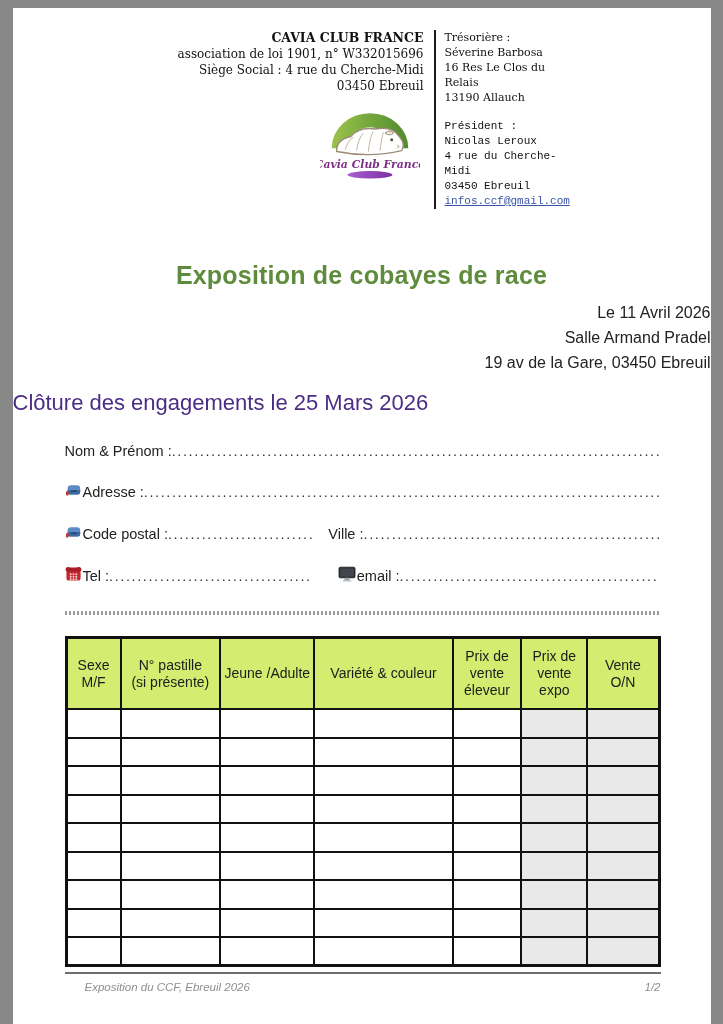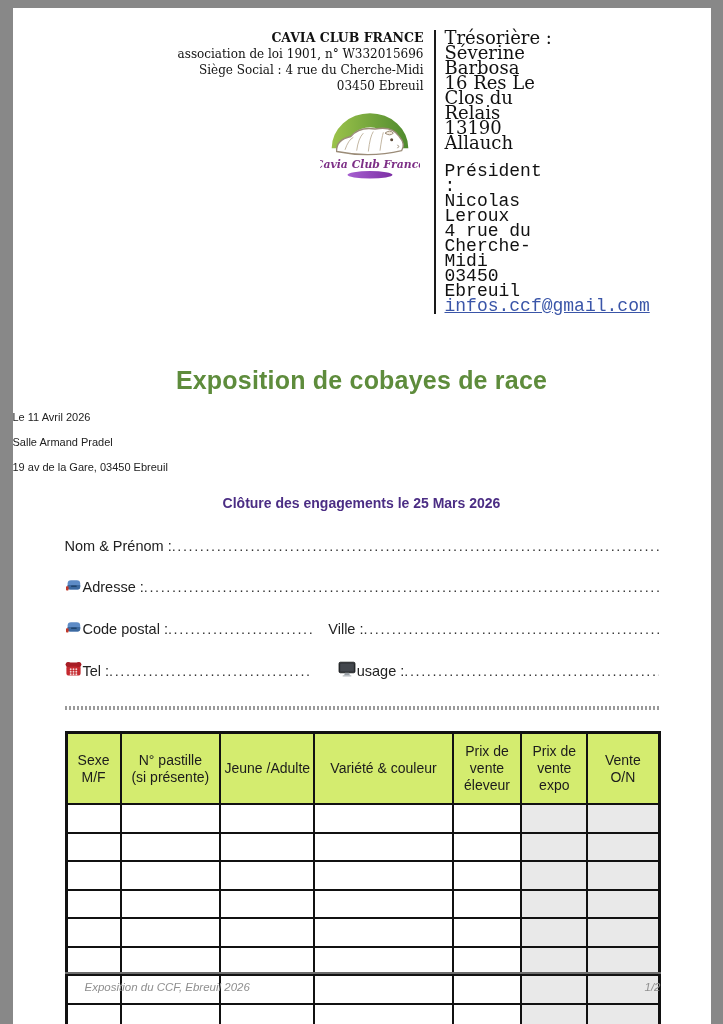--- a/index.html
+++ b/index.html
@@ -24,38 +24,38 @@
     display:flex; flex-direction:column;
     font-family:"DejaVu Serif","Liberation Serif",serif;
     font-size:12px; line-height:16px;
     text-align:right;
     color:#111;
   }
   .lh-org-name { font-weight:bold; font-size:12.5px; }
   .lh-divider { width:2px; background:#1a1a1a; margin:0 9px 0 10px; }
   .lh-right {
     font-family:"DejaVu Serif","Liberation Serif",serif;
-    font-size:18px; line-height:15px;
+    font-size:11px; line-height:15px;
     color:#111; width:118px;
   }
   .lh-right .block2 { margin-top:14px;font-family:Liberation Mono, monospace; }
   .lh-email { color:#3a55a8; text-decoration:underline; cursor:pointer; }
   .logo { margin-top:4px; align-self:flex-end; margin-right:4px; }
   
   .event-title {
     margin-top:52px;
     text-align:center;
     font-size:25px; font-weight:bold;
     color:#5e8c3c;
     letter-spacing:0.2px;
   }
-  .event-lines { margin-top:10px; text-align:left; font-size:11px; line-height:25px; color:#222; }
+  .event-lines { margin-top:10px; text-align:right; font-size:16px; line-height:25px; color:#222; }
   .event-deadline {
-    margin-top:15px; text-align:center;
-    font-size:14px; font-weight:bold;
+    margin-top:15px; text-align:left;
+    font-size:22px; font-weight:normal;
     color:#4b2d84;
   }
   
   .fields { margin:27px 52px 0 52px; font-size:14.5px; color:#222; }
   .field-row { display:flex; align-items:center; margin-bottom:23px; white-space:nowrap; }
   .field-row:last-child { margin-bottom:0;align-items:center; }
   .ico { display:inline-block; vertical-align:middle; margin-right:1px; flex:0 0 auto; }
   .dots-fill { flex:1 1 auto; overflow:hidden; letter-spacing:1.6px; color:#333; }
   .dots-fixed { letter-spacing:1.6px; color:#333; }
   .lbl { flex:0 0 auto; }
@@ -231,21 +231,21 @@
       <span class="dots-fixed">....................................</span>
       <span class="gap-sm" style="width:26px"></span>
       <span class="ico">
         <svg width="18" height="16" viewBox="0 0 18 16">
           <rect x="1" y="1.2" width="16" height="10.6" rx="1.4" fill="#2c2f33" stroke="#17191b" stroke-width="0.8"></rect>
           <rect x="2.2" y="2.4" width="13.6" height="8.2" rx="0.6" fill="#43474d"></rect>
           <path d="M7 11.8 h4 l1 2.6 h-6 Z" fill="#9aa0a6"></path>
           <rect x="4.6" y="14.2" width="8.8" height="1.2" rx="0.5" fill="#b7bcc1"></rect>
         </svg>
       </span>
-      <span class="lbl">usage :</span>
+      <span class="lbl">email :</span>
       <span class="dots-fill">..........................................................................................................................................................</span>
     </div>
   </div>
 
   <div class="dotted-rule"></div>
   <div class="dotted-rule" style="margin-top:0"></div>
 
   <div class="entry-table-wrap">
     <table class="entry-table">
       <colgroup>

